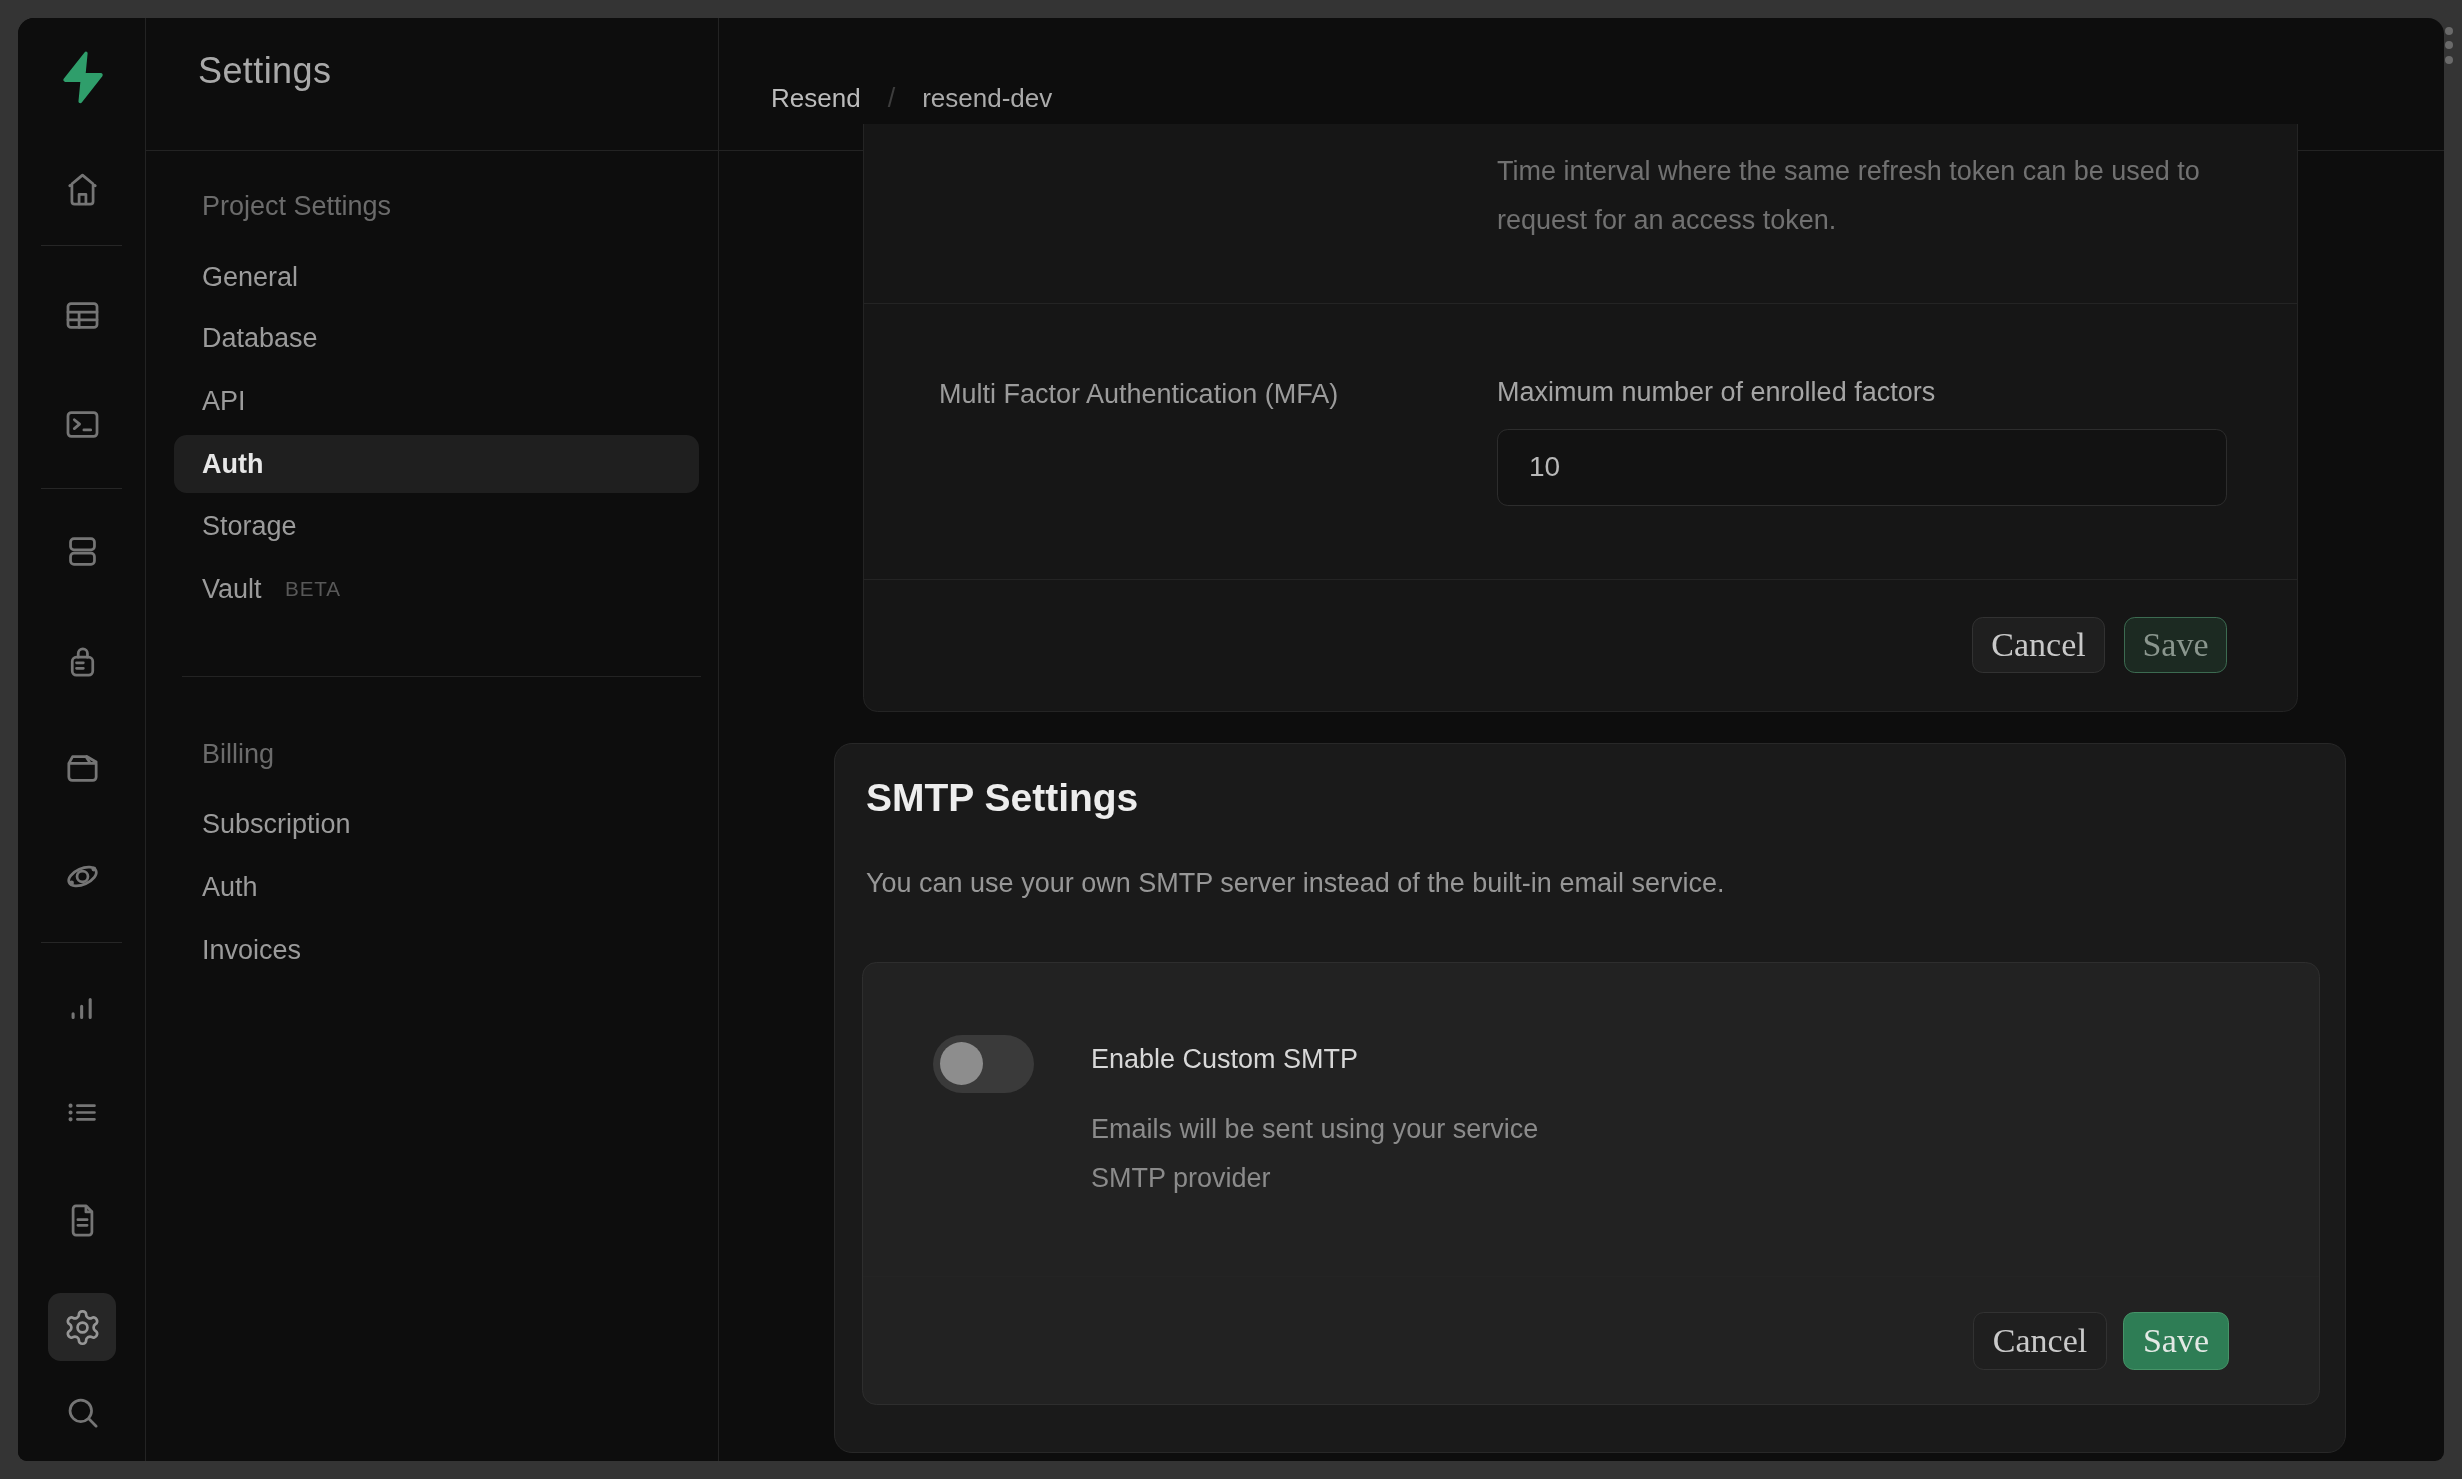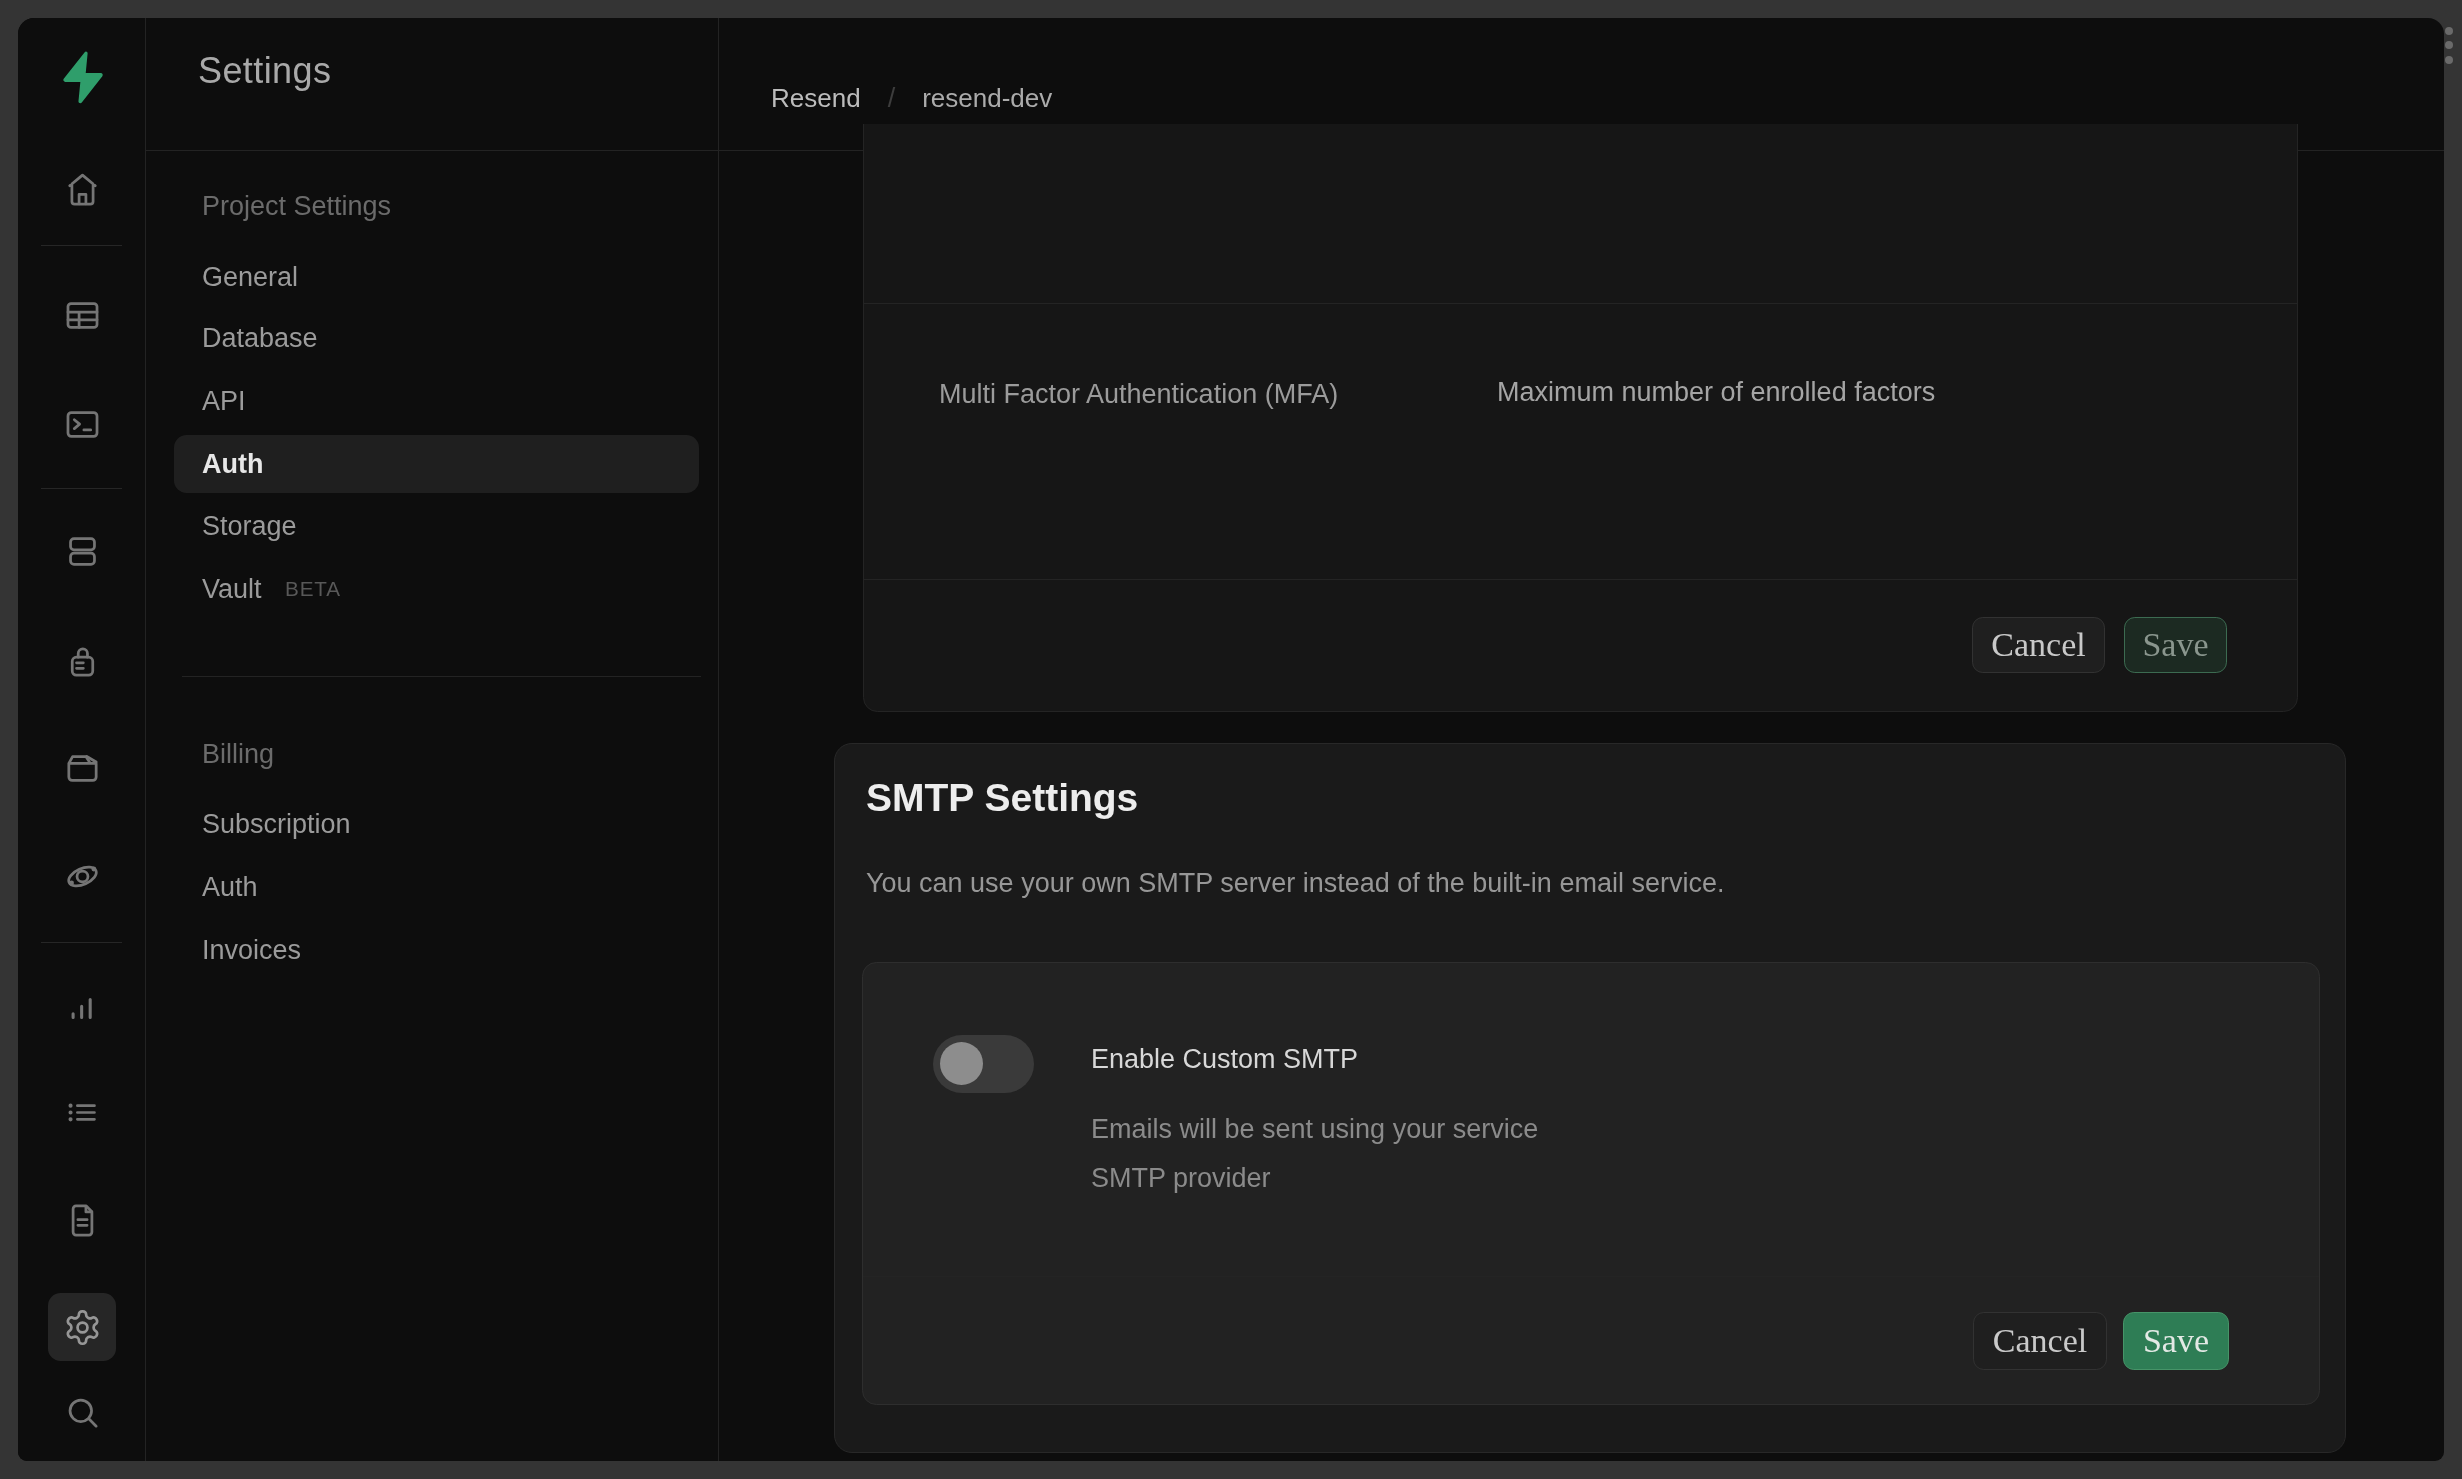--- a/index.html
+++ b/index.html
@@ -231,24 +231,26 @@
     <div class="crumbs">
       <span class="crumb-project">Resend</span>
       <span class="crumb-sep">/</span>
       <span class="crumb-env">resend-dev</span>
     </div>
   </header>
 
   <main id="content">
 
     <section id="auth-card">
+      <p class="help-text">Time interval where the same refresh token can be used to request for an access token.</p>
       <div class="divider" style="top:201px"></div>
 
       <div class="row-label">Multi Factor Authentication (MFA)</div>
       <div class="field-label">Maximum number of enrolled factors</div>
+      <input class="text-input" type="text" value="10" style="">
 
       <div class="divider" style="top:477px"></div>
       <button class="btn btn-cancel" style="left:1108px; top:515px; width:133px;">Cancel</button>
       <button class="btn btn-save-muted" style="left:1260px; top:515px; width:103px;">Save</button>
     </section>
 
     <section id="smtp">
       <h2 class="smtp-title">SMTP Settings</h2>
       <p class="smtp-desc">You can use your own SMTP server instead of the built-in email service.</p>
 

